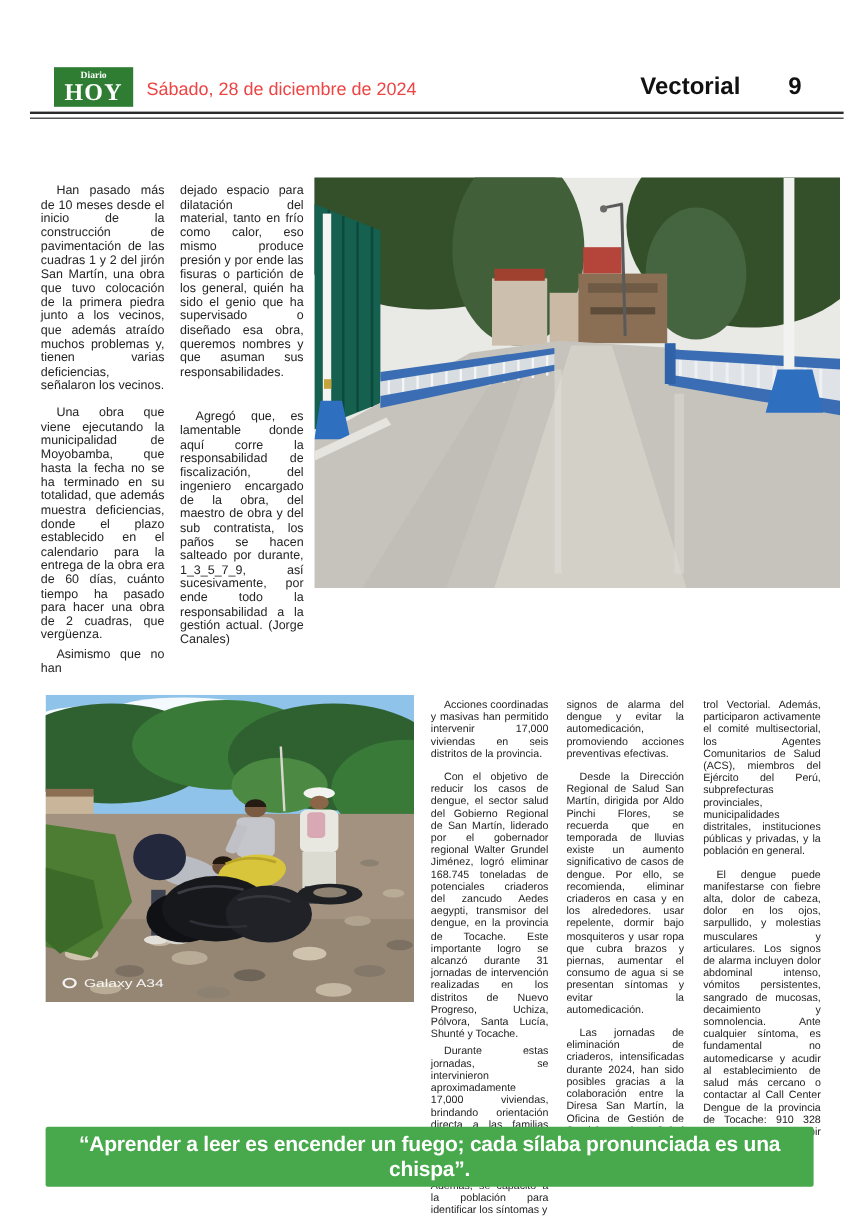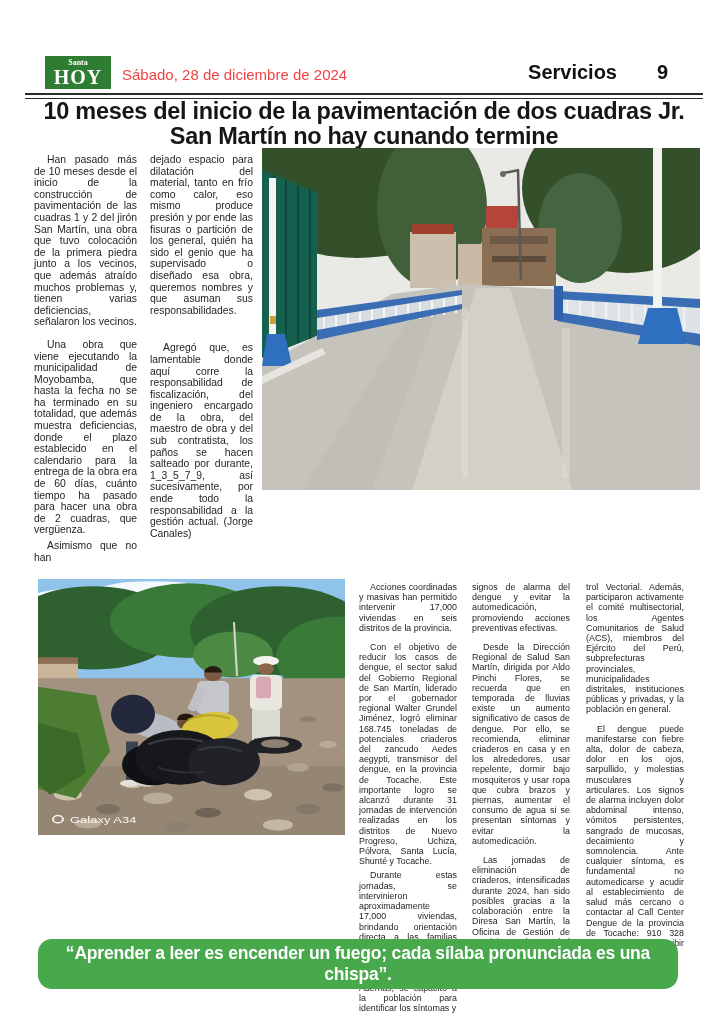--- a/index.html
+++ b/index.html
@@ -45,38 +45,37 @@
          text-align:justify;color:#242424;}
   .a2c1{left:355px;}
   .a2c2{left:468px;}
   .a2c3{left:582px;}
   .lead{font-weight:normal;text-indent:11px;}
   .gap2{margin-top:9px !important;}
   .ind2{text-indent:11px;}
 
   
   .banner{position:absolute;left:38px;top:939px;width:640px;height:50px;background:#47a84c;
-          display:flex;align-items:center;justify-content:center;border-radius:14px;}
+          display:flex;align-items:center;justify-content:center;border-radius:2px;}
   .banner-text{color:#ffffff;font-size:17.5px;font-weight:bold;letter-spacing:-0.2px;text-align:center;}
 </style>
 </head>
 <body>
 
 <div class="page">
 
   <div class="logo">
-    <span class="logo-small">Santa</span>
+    <span class="logo-small">Diario</span>
     <span class="logo-big">HOY</span>
   </div>
   <div class="edition-date">Sábado, 28 de diciembre de 2024</div>
-  <div class="section-label">Servicios</div>
+  <div class="section-label">Vectorial</div>
   <div class="page-number">9</div>
   <div class="header-rule"></div>
 
-  <h1 class="headline h1a">10 meses del inicio de la pavimentación de dos cuadras Jr. San Martín no hay cunando termine</h1>
 
   <div class="a1col a1c1">
     <p class="ind">Han pasado más de 10 meses desde el inicio de la construcción de pavimentación de las cuadras 1 y 2 del jirón San Martín, una obra que tuvo colocación de la primera piedra junto a los vecinos, que además atraído muchos problemas y, tienen varias deficiencias, señalaron los vecinos.</p>
     <p class="ind gap">Una obra que viene ejecutando la municipalidad de Moyobamba, que hasta la fecha no se ha terminado en su totalidad, que además muestra deficiencias, donde el plazo establecido en el calendario para la entrega de la obra era de 60 días, cuánto tiempo ha pasado para hacer una obra de 2 cuadras, que vergüenza.</p>
     <p class="ind">Asimismo que no han</p>
   </div>
   <div class="a1col a1c2">
     <p>dejado espacio para dilatación del material, tanto en frío como calor, eso mismo produce presión y por ende las fisuras o partición de los general, quién ha sido el genio que ha supervisado o diseñado esa obra, queremos nombres y que asuman sus responsabilidades.</p>
     <p class="ind biggap">Agregó que, es lamentable donde aquí corre la responsabilidad de fiscalización, del ingeniero encargado de la obra, del maestro de obra y del sub contratista, los paños se hacen salteado por durante, 1_3_5_7_9, así sucesivamente, por ende todo la responsabilidad a la gestión actual. (Jorge Canales)</p>
   </div>

